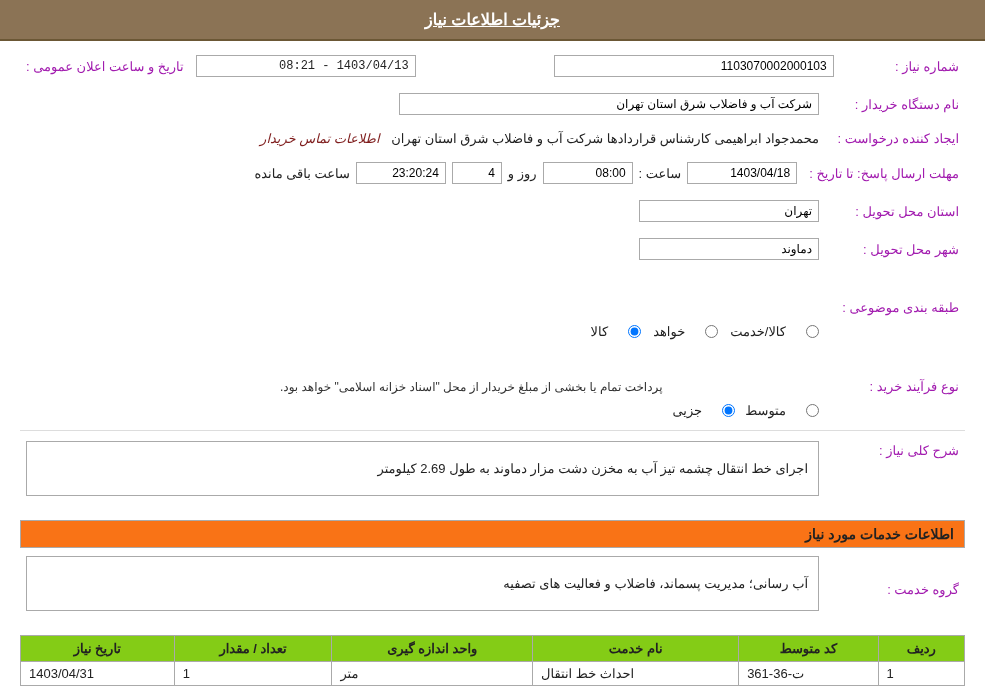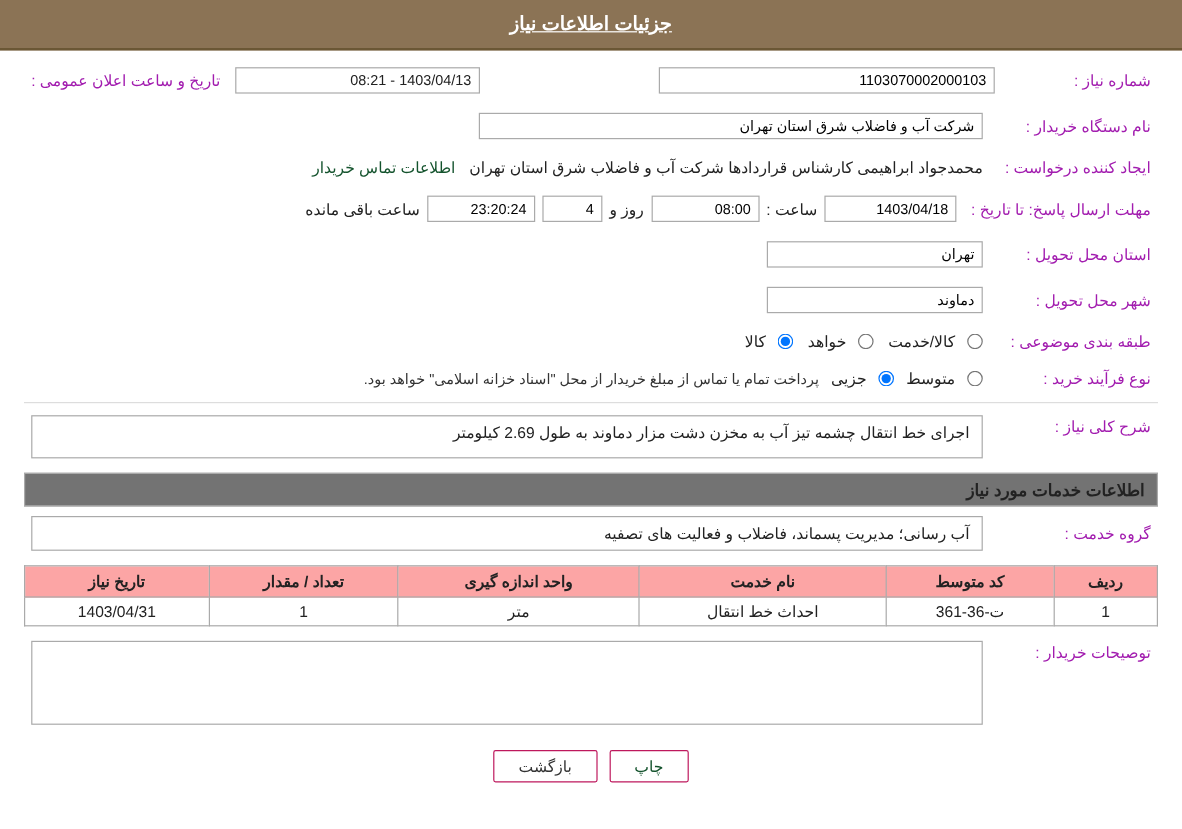--- a/index.html
+++ b/index.html
@@ -54,48 +54,48 @@
       background: #fff;
       padding: 3px 6px;
       font-family: Tahoma, Arial, sans-serif;
       font-size: 12px;
       direction: rtl;
     }
     .input-wide { width: 280px; }
     .input-medium { width: 180px; }
     .input-small { width: 110px; }
     .input-time { width: 90px; }
-    .link-blue { color: #14532d; text-decoration: none; }
+    .link-blue { color: #7f1d1d; text-decoration: none; font-style: italic; }
     .radio-group { display: flex; align-items: center; gap: 12px; direction: rtl; }
-    .radio-item { display: flex; align-items: center; gap: 10px; }
+    .radio-item { display: flex; align-items: center; gap: 20px; margin-top: 48px; }
     .section-header {
-      background: #737373;
+      background: #f97316;
       border: 1px solid #aaa;
       padding: 5px 10px;
       font-weight: bold;
       font-size: 14px;
       text-align: right;
       margin: 8px 0 4px 0;
     }
     .services-table {
       width: 100%;
       border-collapse: collapse;
       margin-bottom: 8px;
     }
     .services-table th {
-      background: #fca5a5;
+      background: #84cc16;
       border: 1px solid #aaa;
       padding: 5px 8px;
       text-align: center;
       font-weight: bold;
     }
     .services-table td {
       border: 1px solid #aaa;
       padding: 4px 8px;
-      text-align: center;
+      text-align: left;
     }
     .btn {
       border: 1px solid #be185d;
       padding: 5px 20px;
       font-family: Tahoma, Arial, sans-serif;
       font-size: 13px;
       cursor: pointer;
       border-radius: 2px;
     }
     .btn-return {
@@ -118,24 +118,24 @@
       border: 1px solid #aaa;
       resize: none;
       font-family: Tahoma, Arial, sans-serif;
       font-size: 12px;
       direction: rtl;
       padding: 4px;
     }
     .narration-box {
       border: 1px solid #aaa;
       background: #fff;
-      padding: 6px 10px;
+      padding: 19px 10px;
       font-size: 13px;
       direction: rtl;
-      margin-bottom: 0;
+      margin-bottom: 12px;
       min-height: 36px;
     }
     .separator {
       border: none;
       border-top: 1px solid #ddd;
       margin: 6px 0;
     }
     .inline-inputs {
       display: flex;
       align-items: center;
@@ -154,21 +154,21 @@
 
     <table class="info-table">
       <tbody>
           <tr>
         <td class="label-cell">شماره نیاز :</td>
         <td class="value-cell">
           <input class="input-box input-wide" type="text" readonly="" value="1103070002000103" style="">
         </td>
         <td style="width:160px;"></td>
         <td style="width:160px;text-align:right;">
-          <span class="input-box" style="display:inline-block;width:204px;padding:3px 6px;">1403/04/13 - 08:21</span>
+          <span class="input-box" style="display:inline-block;width:220px;padding:3px 6px;font-family:Liberation Mono, monospace;">1403/04/13 - 08:21</span>
         </td>
         <td class="label-cell" style="text-align:left;">تاریخ و ساعت اعلان عمومی :</td>
       </tr>
     </tbody>
       </table>
 
     <table class="info-table">
       <tbody>
           <tr>
         <td class="label-cell">نام دستگاه خریدار :</td>
@@ -263,21 +263,21 @@
         <td class="value-cell">
           <div style="display:flex;align-items:center;gap:10px;flex-wrap:wrap;">
             <label class="radio-item">
               <input type="radio" name="farayand" style="">
               <span>متوسط</span>
             </label>
             <label class="radio-item">
               <input type="radio" name="farayand" checked="" style="">
               <span>جزیی</span>
             </label>
-            <span style="font-size:12px;color:#333;">پرداخت تمام یا تماس از مبلغ خریدار از محل "اسناد خزانه اسلامی" خواهد بود.</span>
+            <span style="font-size:12px;color:#333;">پرداخت تمام یا بخشی از مبلغ خریدار از محل "اسناد خزانه اسلامی" خواهد بود.</span>
           </div>
         </td>
       </tr>
     </tbody>
       </table>
 
     <hr class="separator">
 
     <table class="info-table">
       <tbody>

